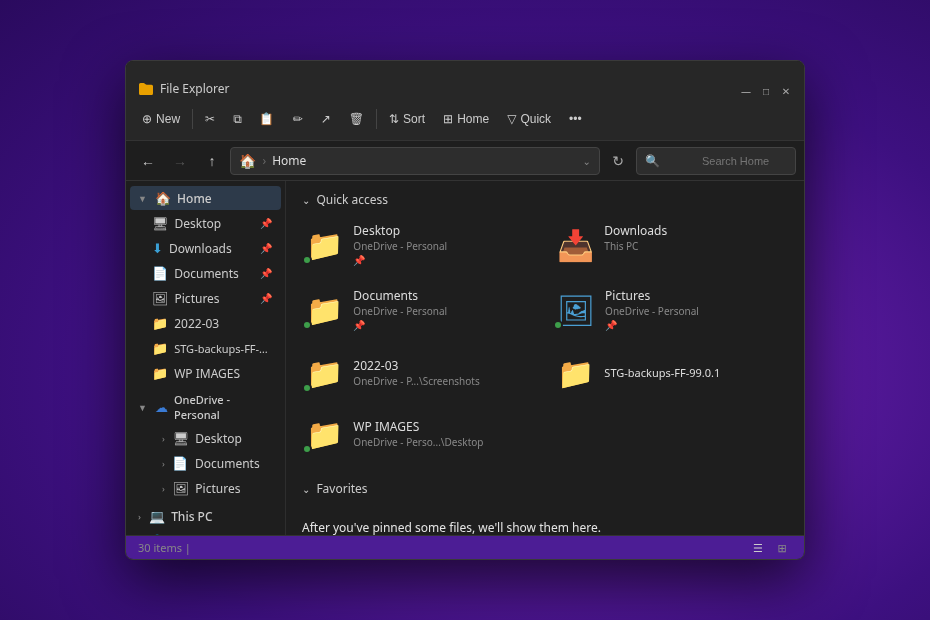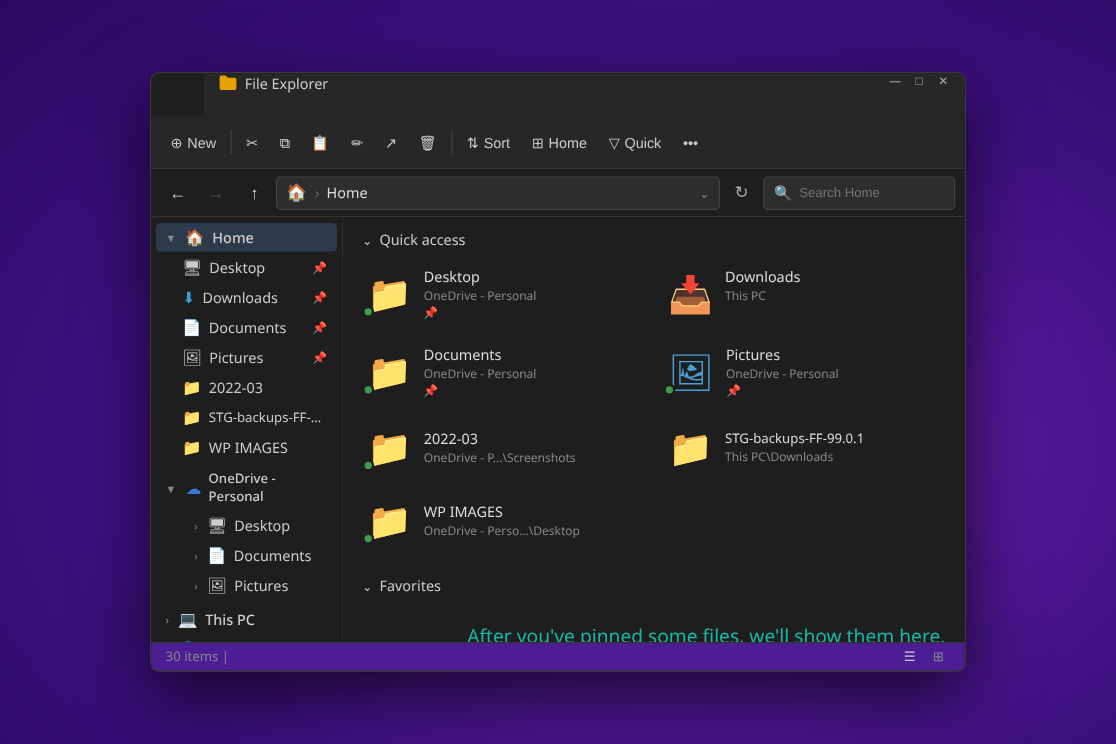--- a/index.html
+++ b/index.html
@@ -22,24 +22,23 @@
       display: flex;
       flex-direction: column;
       box-shadow: 0 20px 60px rgba(0,0,0,0.7);
       overflow: hidden;
     }
     
     .titlebar {
       height: 36px;
       background: #272727;
       display: flex;
-      align-items: flex-start;
+      align-items: flex-end;
       padding: 0 12px;
       flex-shrink: 0;
-      margin-left: 44px;
     }
     .titlebar-icon {
       width: 16px;
       height: 16px;
       margin-right: 6px;
       flex-shrink: 0;
     }
     .titlebar-title {
       font-size: 12px;
       color: #ccc;
@@ -164,20 +163,21 @@
       padding: 0 8px;
       gap: 6px;
     }
     .search-field input {
       background: transparent;
       border: none;
       outline: none;
       color: #aaa;
       font-size: 12px;
       width: 100%;
+      margin-left: 36px;
     }
     
     .main {
       display: flex;
       flex: 1;
       overflow: hidden;
     }
     
     .sidebar {
       width: 160px;
@@ -262,23 +262,23 @@
       overflow: hidden;
       text-overflow: ellipsis;
     }
     .folder-pin {
       font-size: 10px;
       color: #777;
     }
     
     .favorites-empty {
       padding: 16px;
-      text-align: right;
-      color: #14b8a6;
-      font-size: 16px;
+      text-align: left;
+      color: #e5e5e5;
+      font-size: 12px;
     }
     
     .statusbar {
       height: 24px;
       background: #4c1d95;
       border-top: 1px solid #333;
       display: flex;
       align-items: center;
       padding: 0 12px;
       font-size: 11px;
@@ -519,21 +519,20 @@
             <div class="folder-path">OneDrive - P...\Screenshots</div>
           </div>
         </div>
 
         <div class="folder-item">
           <div style="position:relative;flex-shrink:0;">
             <span style="font-size:30px;color:#e8a000;">📁</span>
           </div>
           <div class="folder-info">
             <div class="folder-name" style="font-size:11px;">STG-backups-FF-99.0.1</div>
-            <div class="folder-path">This PC\Downloads</div>
           </div>
         </div>
 
         <div class="folder-item">
           <div style="position:relative;flex-shrink:0;">
             <span style="font-size:30px;color:#e8a000;">📁</span>
             <div style="position:absolute;bottom:0;left:-4px;width:10px;height:10px;background:#3d9e4a;border-radius:50%;border:2px solid #1e1e1e;"></div>
           </div>
           <div class="folder-info">
             <div class="folder-name">WP IMAGES</div>

